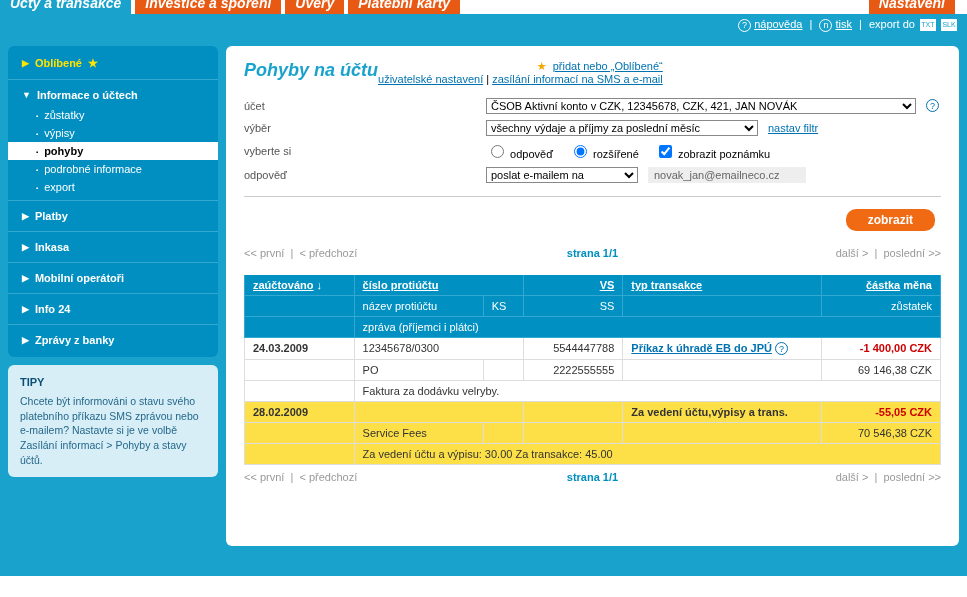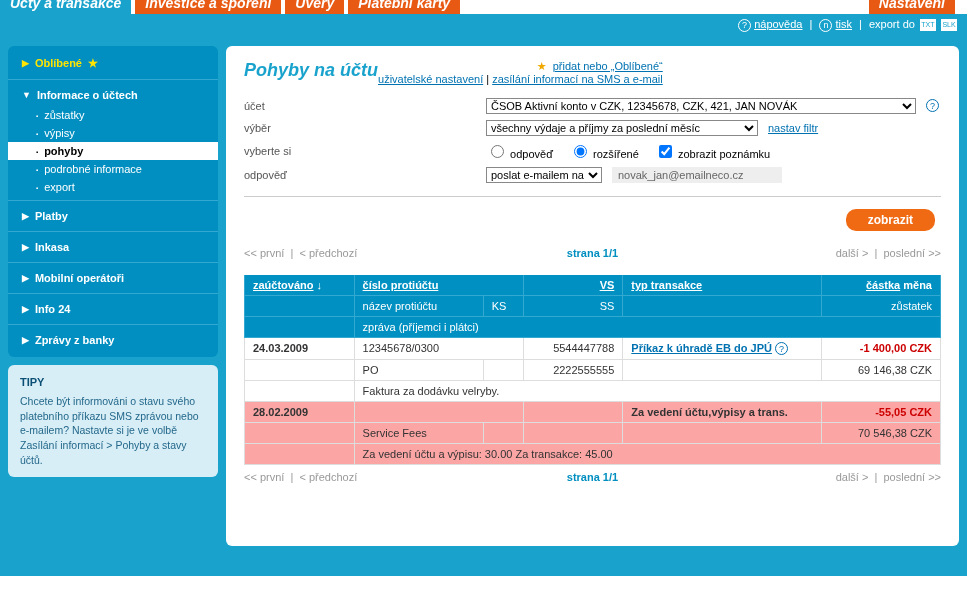--- a/index.html
+++ b/index.html
@@ -180,21 +180,21 @@
   input[type=text] {
     font-family: inherit;
     font-size: 11px;
   }
   .email-box {
     background: #eee;
     color: #666;
     padding: 2px 6px;
     font-size: 11px;
     border: none;
-    width: 170px;
+    width: 158px;
   }
   .help-q {
     display: inline-flex;
     width: 13px; height: 13px;
     border: 1px solid #0072b1;
     color: #0072b1;
     border-radius: 50%;
     align-items: center; justify-content: center;
     font-size: 9px;
   }
@@ -245,21 +245,21 @@
   table.data thead th a { color: #fff; text-decoration: underline; }
   table.data thead th.r { text-align: right; }
   table.data tbody td {
     border: 1px solid #ddd;
     padding: 4px 8px;
     color: #333;
   }
   table.data tbody td.r { text-align: right; }
   table.data tbody td.amount-neg { color: #c00; font-weight: bold; text-align: right; }
   table.data tbody td.link a { color: #0072b1; text-decoration: underline; font-weight: bold; }
-  table.data tbody tr.alt td { background: #fca5a5; }
+  table.data tbody tr.alt td { background: #fde047; }
   .dateval { font-weight: bold; }
 </style>
 </head>
 <body>
 
 <div class="topbar">
   <div class="tab tab-active">Účty a transakce</div>
   <div class="tab tab-inactive">Investice a spoření</div>
   <div class="tab tab-inactive">Úvěry</div>
   <div class="tab tab-inactive">Platební karty</div>
@@ -372,21 +372,21 @@
         <div class="form-label">vyberte si</div>
         <div class="form-field" style="gap:16px">
           <label><input type="radio" name="view" style=""> <span>odpověď</span></label>
           <label><input type="radio" name="view" checked="" style=""> <span>rozšířené</span></label>
           <label><input type="checkbox" checked="" style=""> <span>zobrazit poznámku</span></label>
         </div>
       </div>
       <div class="form-row">
         <div class="form-label">odpověď</div>
         <div class="form-field">
-          <select style="width:116px">
+          <select style="width:152px">
             <option>poslat e-mailem na</option>
           </select>
           <input type="text" class="email-box" readonly="" value="novak_jan@emailneco.cz" style="">
         </div>
       </div>
     </div>
 
     <div class="btn-row">
       <button class="btn-orange">zobrazit</button>
     </div>

